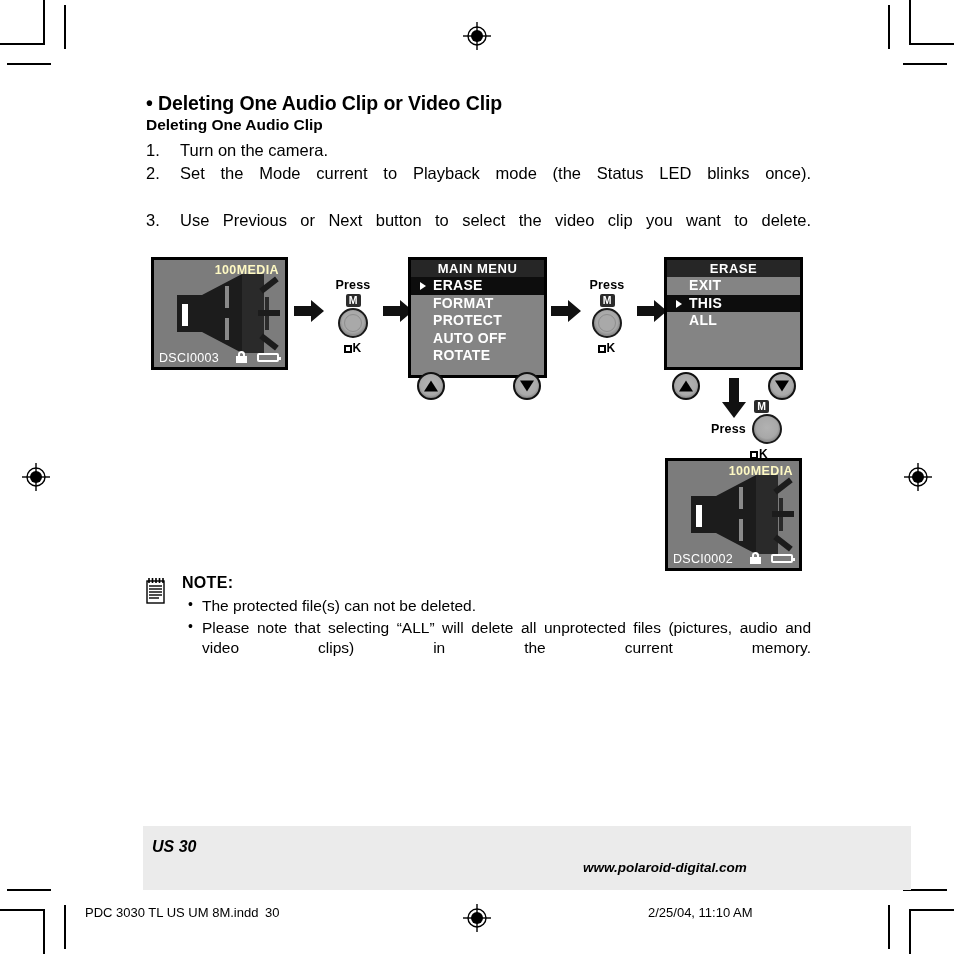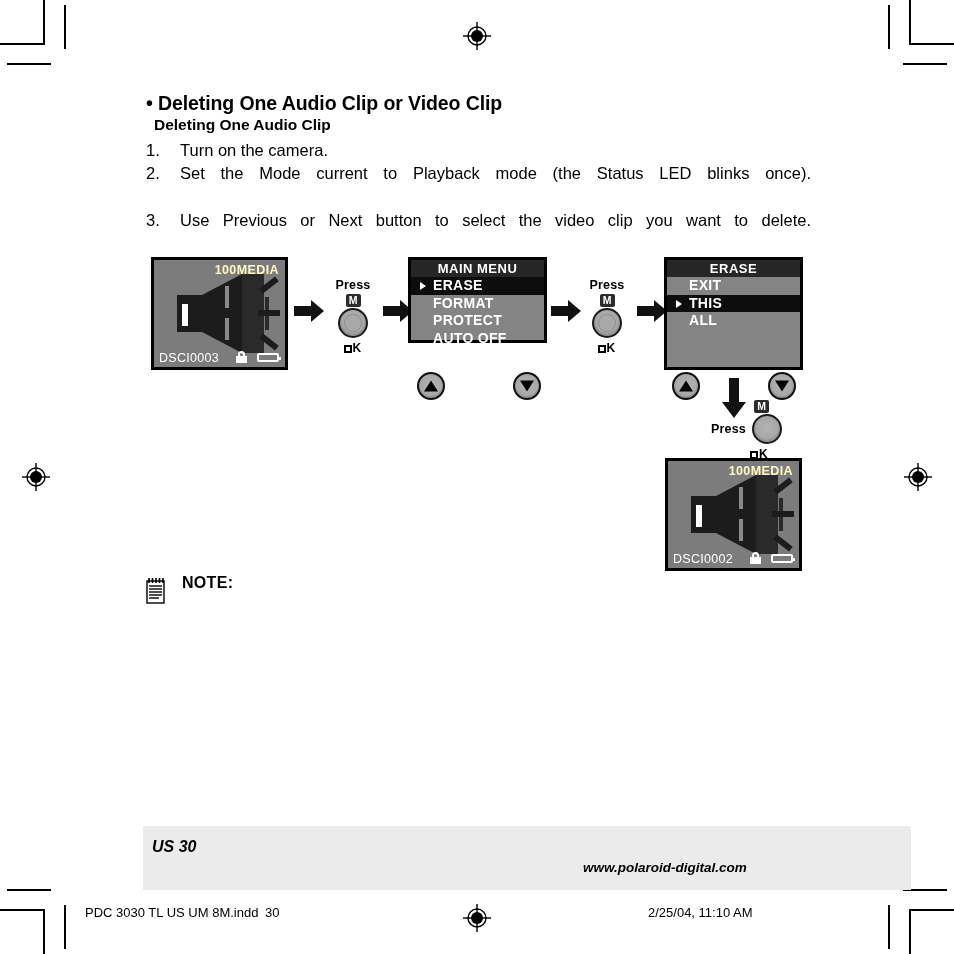--- a/index.html
+++ b/index.html
@@ -41,21 +41,21 @@
   h1.section-title {
     font-size: 19.5px;
     font-weight: bold;
     margin: 0 0 2px 0;
     letter-spacing: -0.1px;
     line-height: 1.15;
   }
   h2.sub-title {
     font-size: 15.5px;
     font-weight: bold;
-    margin: 0 0 4px 8px;
+    margin: 0 0 4px 0;
     line-height: 1.2;
   }
 
   ol.steps {
     margin: 0;
     padding: 0;
     list-style: none;
     font-size: 16.5px;
     line-height: 1.42;
   }
@@ -475,21 +475,21 @@
         </div>
       <div class="ok-label" style="text-align:center;width:70px;margin-top:3px;">
         <span class="sq"></span>K
       </div>
     </div>
 
     <svg class="blk-arrow" style="left:383px;top:300px;" width="30" height="22" viewBox="0 0 30 22">
       <polygon points="0,6 17,6 17,0 30,11 17,22 17,16 0,16" fill="#111"></polygon>
     </svg>
 
-    <div class="menu" style="left:408px;top:257px;width:139px;height:86px;">
+    <div class="menu" style="left:408px;top:257px;width:139px;height:121px;">
       <div class="menu-head">MAIN MENU</div>
       <div class="menu-item selected">ERASE</div>
       <div class="menu-item">FORMAT</div>
       <div class="menu-item">PROTECT</div>
       <div class="menu-item">AUTO OFF</div>
       <div class="menu-item">ROTATE</div>
     </div>
 
     <div class="tri-btn tri-up" style="left:417px;top:372px;">
         <span class="tri"></span>
@@ -582,20 +582,24 @@
       </g>
       <g stroke="#000" stroke-width="1.6">
         <line x1="3" y1="0" x2="3" y2="5"></line>
         <line x1="6.5" y1="0" x2="6.5" y2="5"></line>
         <line x1="10" y1="0" x2="10" y2="5"></line>
         <line x1="13.5" y1="0" x2="13.5" y2="5"></line>
         <line x1="17" y1="0" x2="17" y2="5"></line>
       </g>
     </svg>
     <div class="note-head">NOTE:</div>
+    <ul>
+      <li>The protected file(s) can not be deleted.</li>
+      <li class="j">Please note that selecting “ALL” will delete all unprotected files (pictures, audio and video clips) in the current memory.</li>
+    </ul>
   </div>
 
   <div class="footer-band"></div>
   <div class="footer-left">US 30</div>
   <div class="footer-url">www.polaroid-digital.com</div>
 
   <div class="print-left">PDC 3030 TL US UM 8M.indd</div>
   <div class="print-pg">30</div>
   <div class="print-date">2/25/04, 11:10 AM</div>
 

